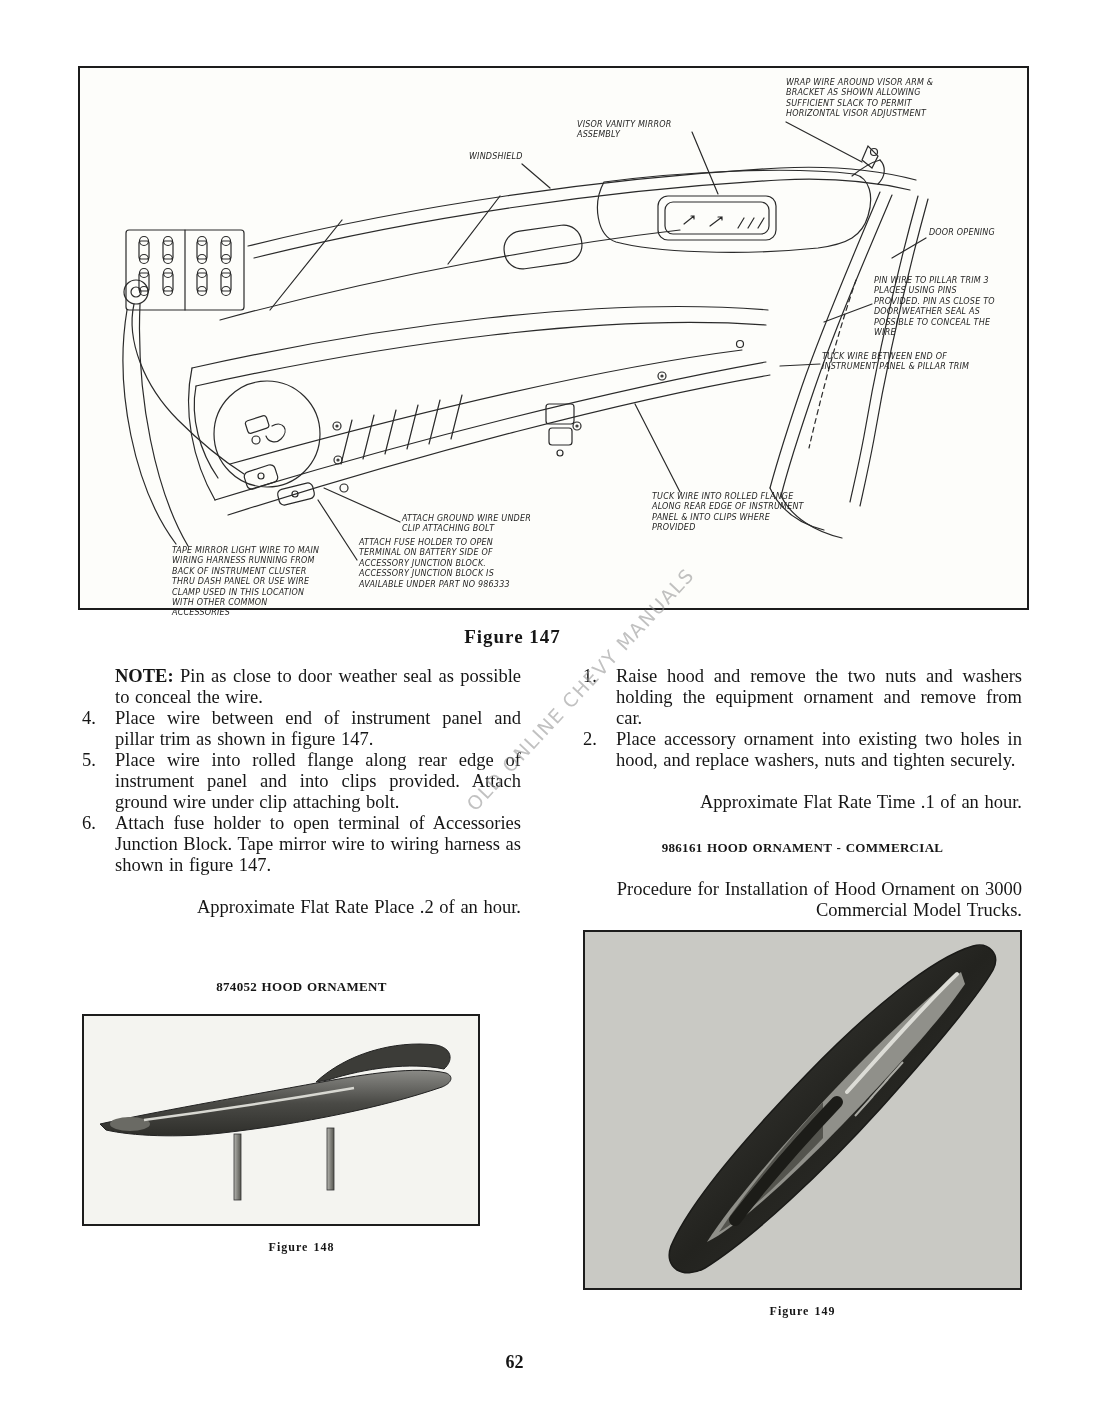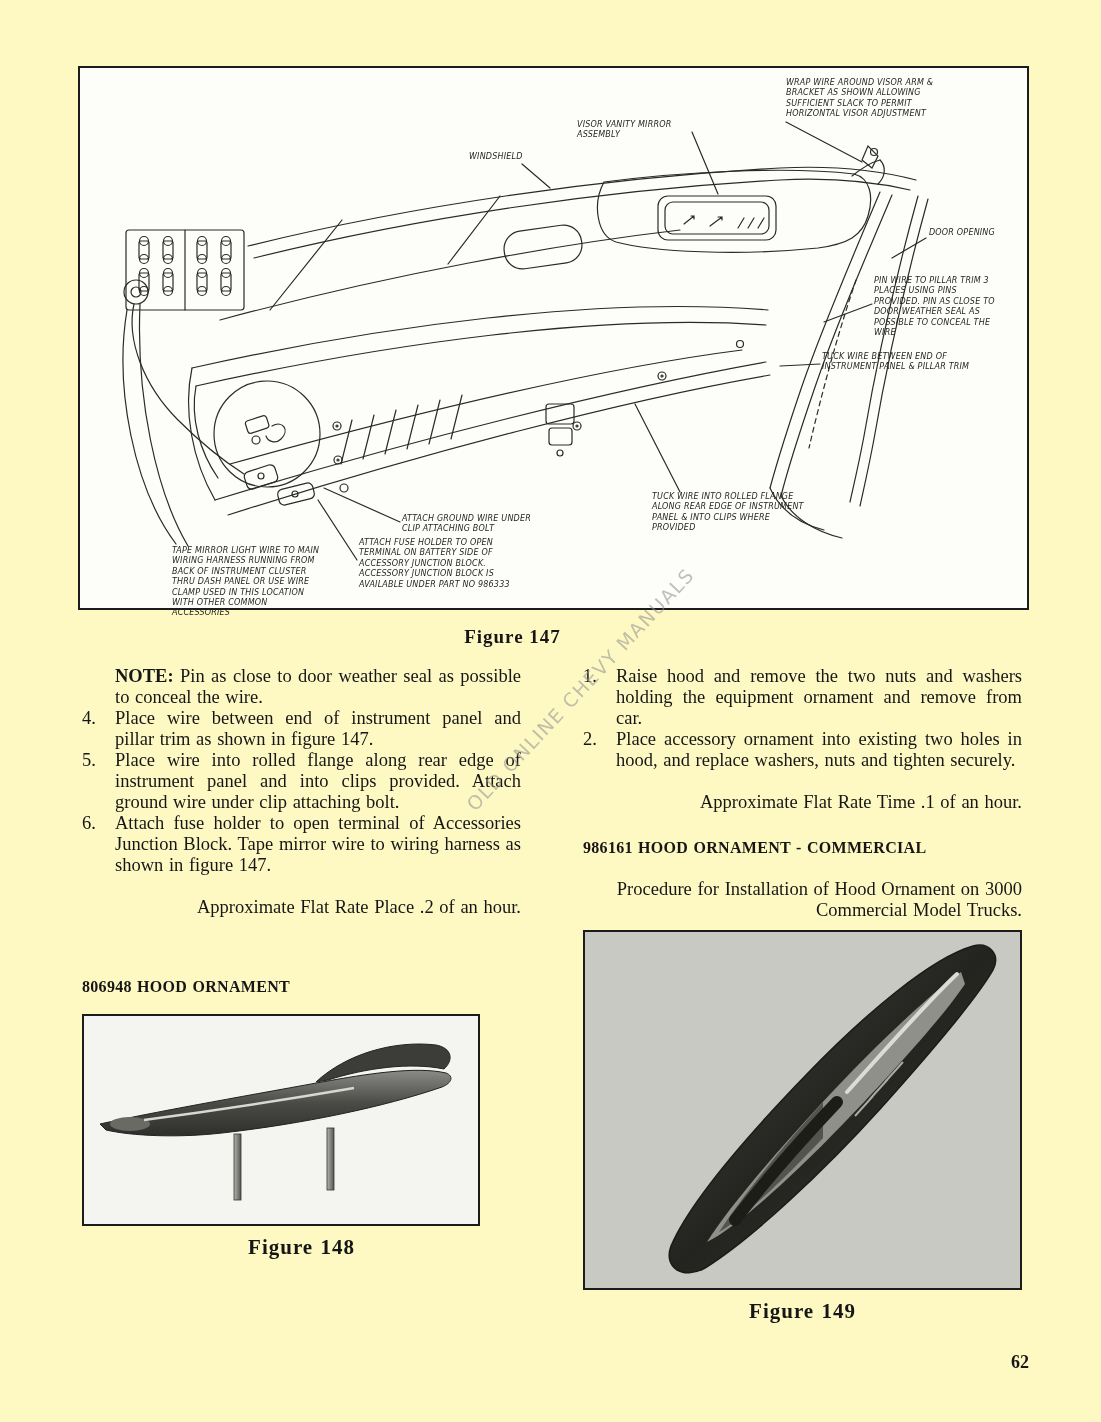--- a/index.html
+++ b/index.html
@@ -1,18 +1,18 @@
 <!DOCTYPE html>
 <html><head>
 <meta charset="utf-8">
 <style>
   html,body { margin:0; padding:0; background:#e8e8e4; }
   .page {
     position:relative; width:1101px; height:1422px; margin:0 auto;
-    background:#fef9c3; color:#161616;
+    background:#ffffff; color:#161616;
     font-family:"Liberation Serif", serif; overflow:hidden;
   }
   
   .fig147 {
     position:absolute; left:78px; top:66px; width:947px; height:540px;
     border:2px solid #1c1c1c; background:#fdfdfa;
   }
   .fig147 svg { position:absolute; left:0; top:0; }
   .callout {
     position:absolute; font-family:"DejaVu Sans", sans-serif; font-style:italic;
@@ -34,32 +34,32 @@
   .col { position:absolute; top:666px; width:439px; font-size:18.5px;
          line-height:21px; word-spacing:1px; text-align:justify; }
   .col-left  { left:82px; }
   .col-right { left:583px; }
   .note { margin-left:33px; }
   .bold { font-weight:bold; }
   .item { display:flex; }
   .item .num { flex:0 0 33px; }
   .item .txt { flex:1; text-align:justify; }
   .flat-rate { margin-top:21px; text-align:right; }
-  .heading { font-weight:bold; font-size:16px;
+  .heading { text-align:center; font-weight:bold; font-size:13px;
              letter-spacing:.3px; }
   .col-left  .heading { margin-top:58px; }
   .col-right .heading { margin-top:24px; }
   .procedure { text-align:right; margin-top:21px; }
   .figbox { border:2px solid #1c1c1c; overflow:hidden; }
   .fig148-box { width:394px; height:208px; margin-top:17px; background:#f4f4f0; }
   .fig149-box { width:435px; height:356px; margin-top:9px; background:#c9c9c4; }
-  .figcap { text-align:center; font-weight:bold; font-size:21px;
+  .figcap { text-align:center; font-weight:bold; font-size:12px;
             letter-spacing:1px; margin-top:11px; }
   .page-num { position:absolute; left:0; top:1352px; width:1029px;
-              text-align:right; font-weight:bold; font-size:18px; }
+              text-align:center; font-weight:bold; font-size:18px; }
 </style>
 </head>
 <body>
 
 <div class="page">
 
   <div class="fig147">
     <svg width="947" height="540" viewBox="0 0 947 540">
       <g fill="none" stroke="#2a2a2a" stroke-width="1.2" stroke-linecap="round">
 
@@ -201,21 +201,21 @@
     </div>
     <div class="item">
       <span class="num">5.</span>
       <span class="txt">Place wire into rolled flange along rear edge of instrument panel and into clips provided.  Attach ground wire under clip attaching bolt.</span>
     </div>
     <div class="item">
       <span class="num">6.</span>
       <span class="txt">Attach fuse holder to open terminal of Accessories Junction Block.  Tape mirror wire to wiring harness as shown in figure 147.</span>
     </div>
     <div class="flat-rate">Approximate Flat Rate Place .2 of an hour.</div>
-    <div class="heading">806948 HOOD ORNAMENT</div>
+    <div class="heading">874052 HOOD ORNAMENT</div>
 
     <div class="figbox fig148-box">
       <svg width="394" height="208" viewBox="0 0 394 208">
         <defs>
           <linearGradient id="g148a" x1="0" y1="0" x2="0" y2="1">
             <stop offset="0" stop-color="#8a8a86"></stop>
               <stop offset=".5" stop-color="#4a4a46"></stop>
               <stop offset="1" stop-color="#2e2e2a"></stop>
           </linearGradient>
           <linearGradient id="g148b" x1="0" y1="0" x2="1" y2="0">

